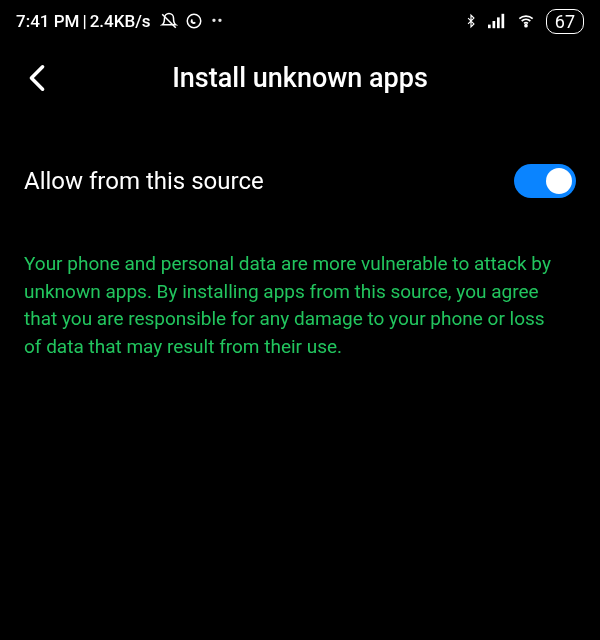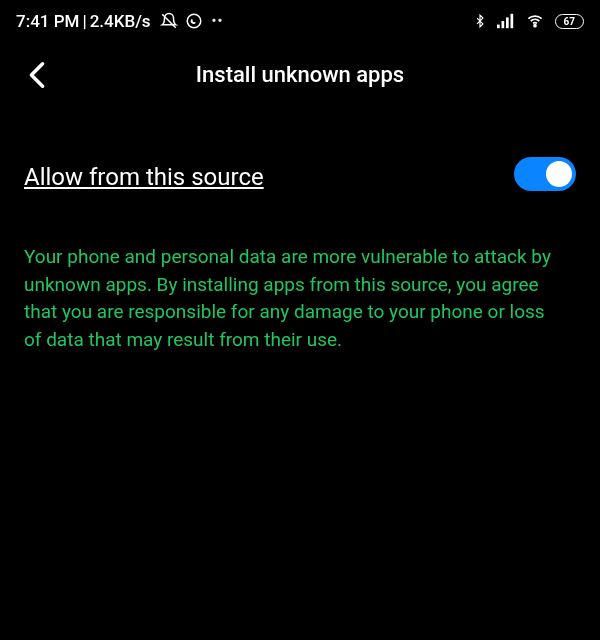--- a/index.html
+++ b/index.html
@@ -35,52 +35,51 @@
       gap: 10px;
     }
     .status-icon {
       display: inline-flex;
       align-items: center;
     }
     .battery-pill {
       border: 1.5px solid #fff;
       border-radius: 10px;
       padding: 1px 8px;
-      font-size: 10px;
-      font-weight: 700;
+      font-size: 18px;
+      font-weight: 400;
     }
     .header {
       display: flex;
       align-items: center;
       padding: 20px 16px 30px 16px;
       position: relative;
     }
     .back-btn {
       position: absolute;
       left: 28px;
       display: flex;
       align-items: center;
       cursor: pointer;
     }
     .page-title {
       flex: 1;
       text-align: center;
-      font-size: 22px;
+      font-size: 27px;
       font-weight: 500;
       color: #fff;
     }
     .content {
       padding: 0 24px;
     }
     .setting-row {
       display: flex;
       justify-content: space-between;
-      align-items: flex-end;
+      align-items: center;
       padding: 40px 0 20px 0;
-      text-decoration: underline;
     }
     .setting-label {
       font-size: 24px;
       font-weight: 400;
       color: #fff;
     }
     .toggle {
       width: 62px;
       height: 34px;
       background: #0a84ff;

